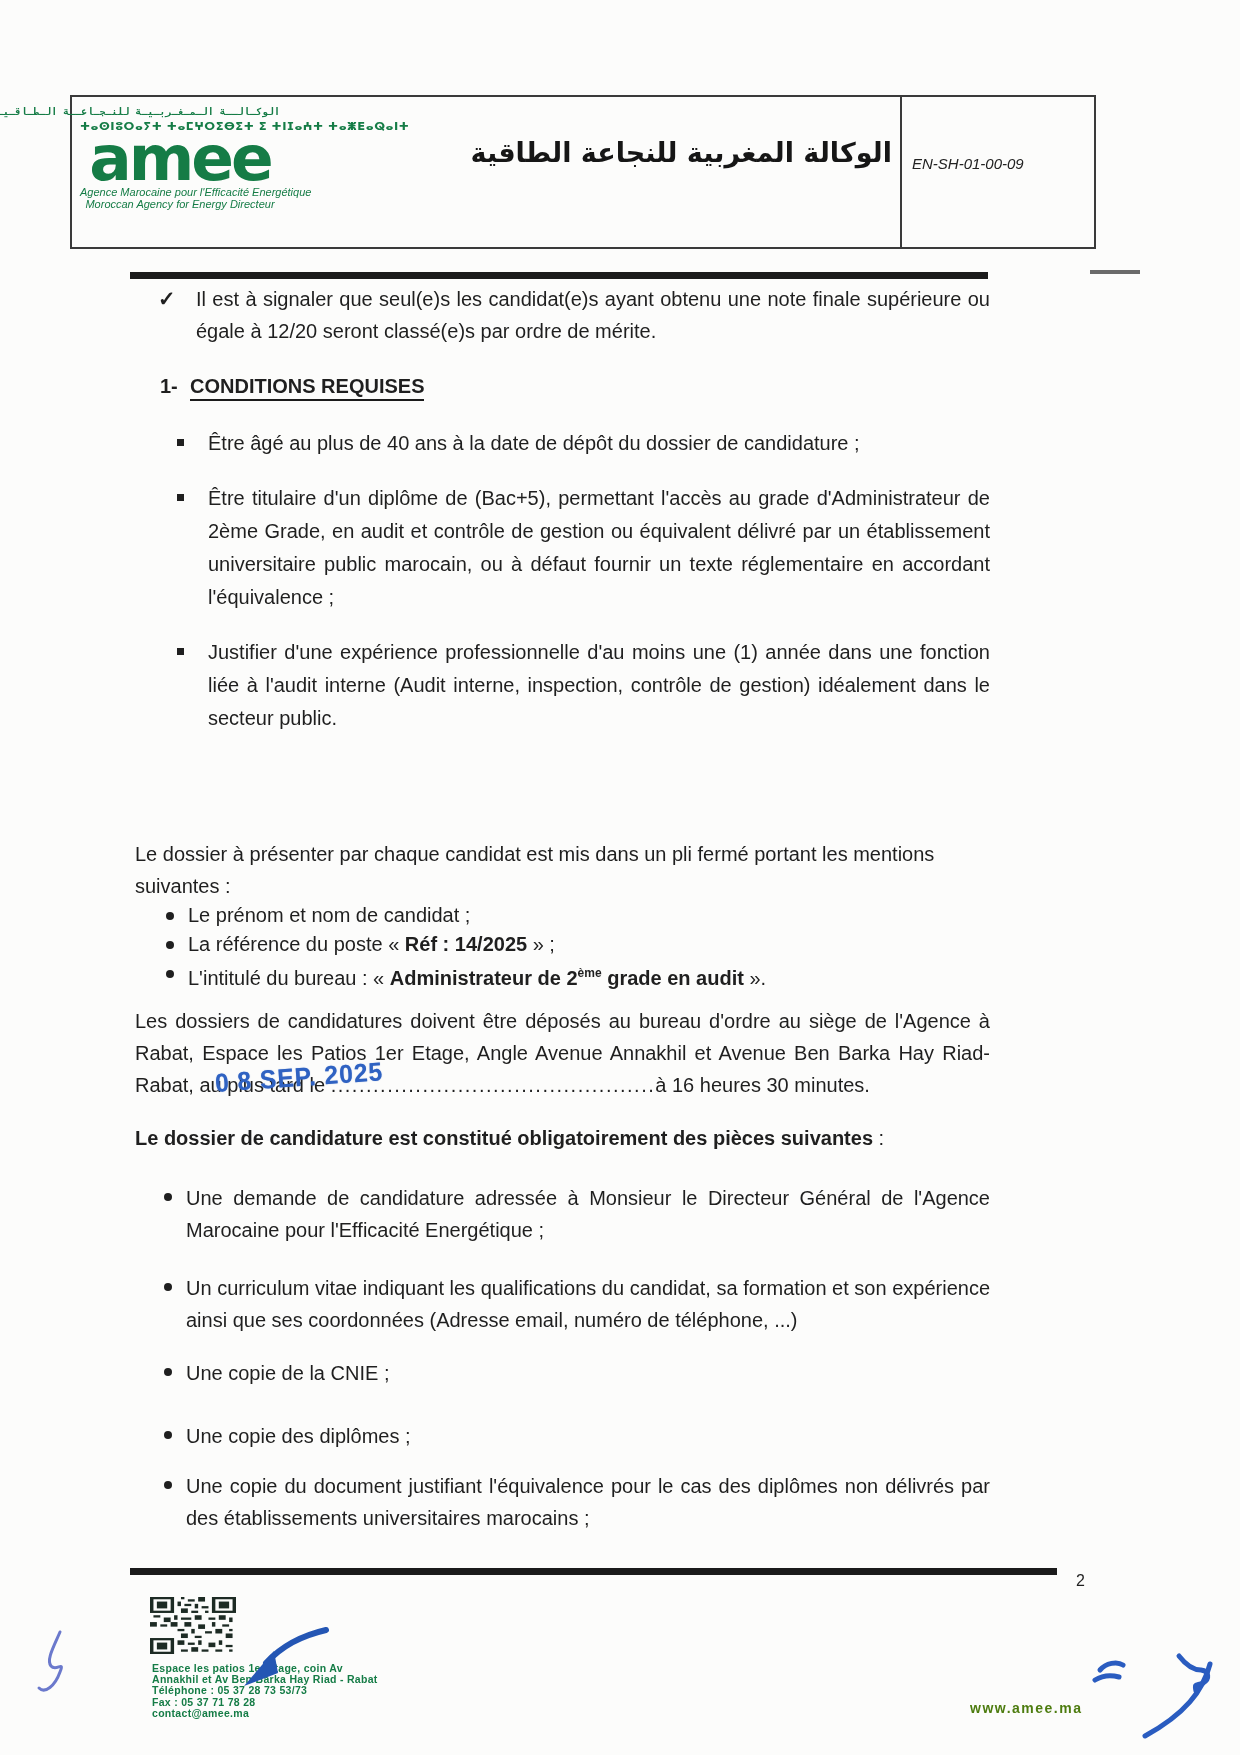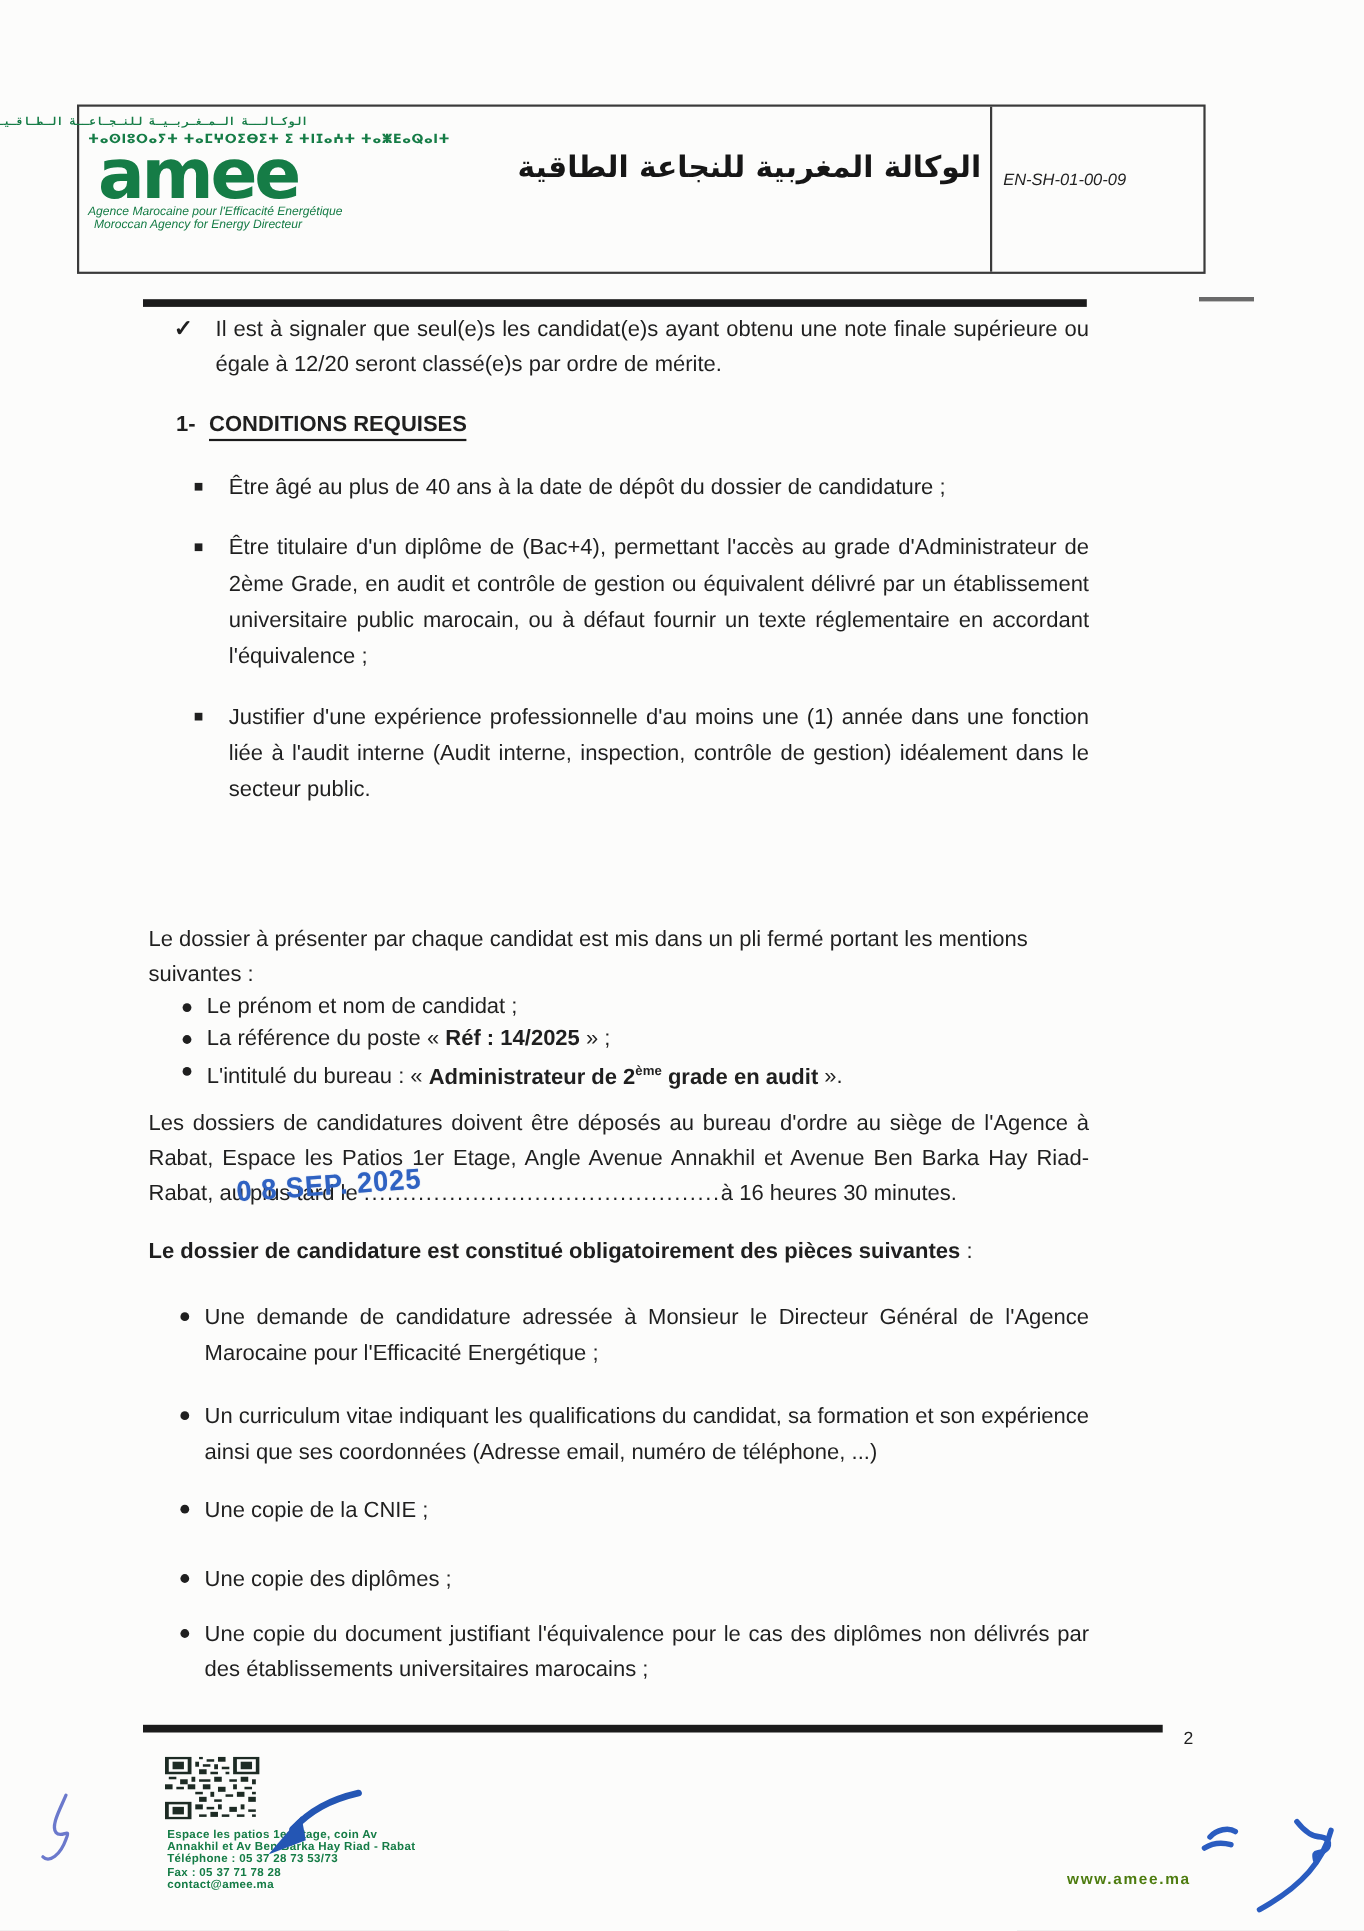--- a/index.html
+++ b/index.html
@@ -83,21 +83,21 @@
   </div>
 
   <div class="blk heading" style="left:160px;top:370px;">
     <span class="num">1-</span><span class="hl">CONDITIONS REQUISES</span>
   </div>
 
   <div class="blk" style="left:208px;top:427px;width:782px;">
     <div class="li"><span class="sq-bullet"></span><span>Être âgé au plus de 40 ans à la date de dépôt du dossier de candidature ;</span></div>
   </div>
   <div class="blk just" style="left:208px;top:482px;width:782px;line-height:33px;">
-    <div class="li"><span class="sq-bullet"></span><span>Être titulaire d'un diplôme de (Bac+4), permettant l'accès au grade d'Administrateur de 2ème Grade, en audit et contrôle de gestion ou équivalent délivré par un établissement universitaire public marocain, ou à défaut fournir un texte réglementaire en accordant l'équivalence ;</span></div>
+    <div class="li"><span class="sq-bullet"></span><span>Être titulaire d'un diplôme de (Bac+5), permettant l'accès au grade d'Administrateur de 2ème Grade, en audit et contrôle de gestion ou équivalent délivré par un établissement universitaire public marocain, ou à défaut fournir un texte réglementaire en accordant l'équivalence ;</span></div>
   </div>
   <div class="blk just" style="left:208px;top:636px;width:782px;line-height:33px;">
     <div class="li"><span class="sq-bullet"></span><span>Justifier d'une expérience professionnelle d'au moins une (1) année dans une fonction liée à l'audit interne (Audit interne, inspection, contrôle de gestion) idéalement dans le secteur public.</span></div>
   </div>
 
 
   <div class="blk" style="left:135px;top:838px;width:855px;">Le dossier à présenter par chaque candidat est mis dans un pli fermé portant les mentions suivantes :</div>
 
   <div class="blk" style="left:188px;top:901px;width:800px;line-height:29px;">
     <div class="li">

